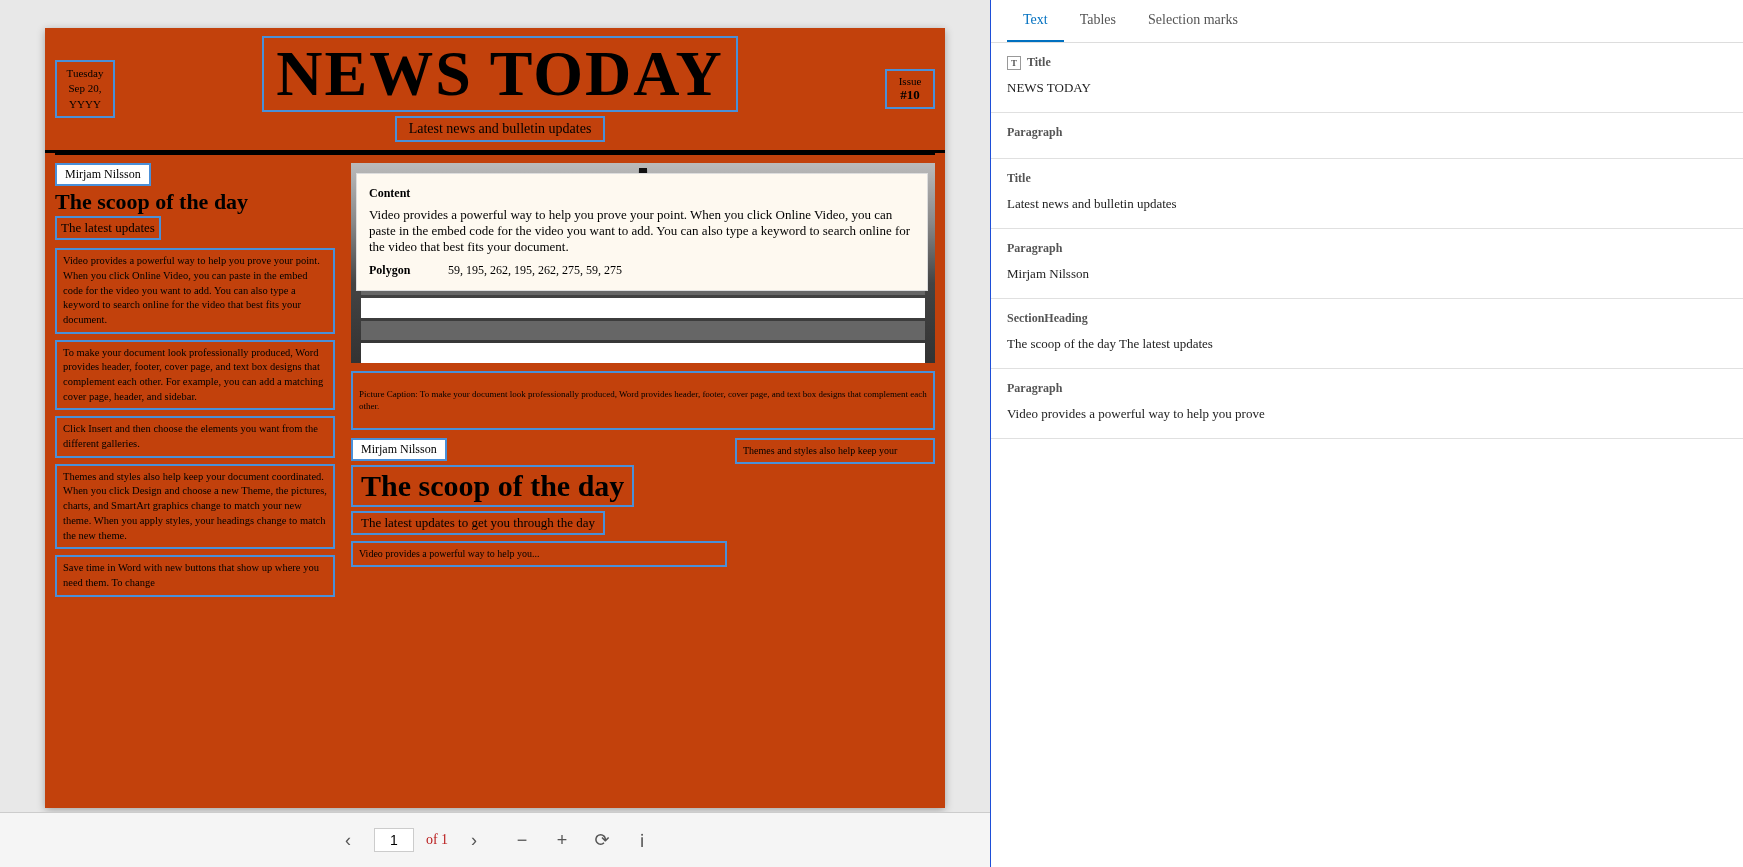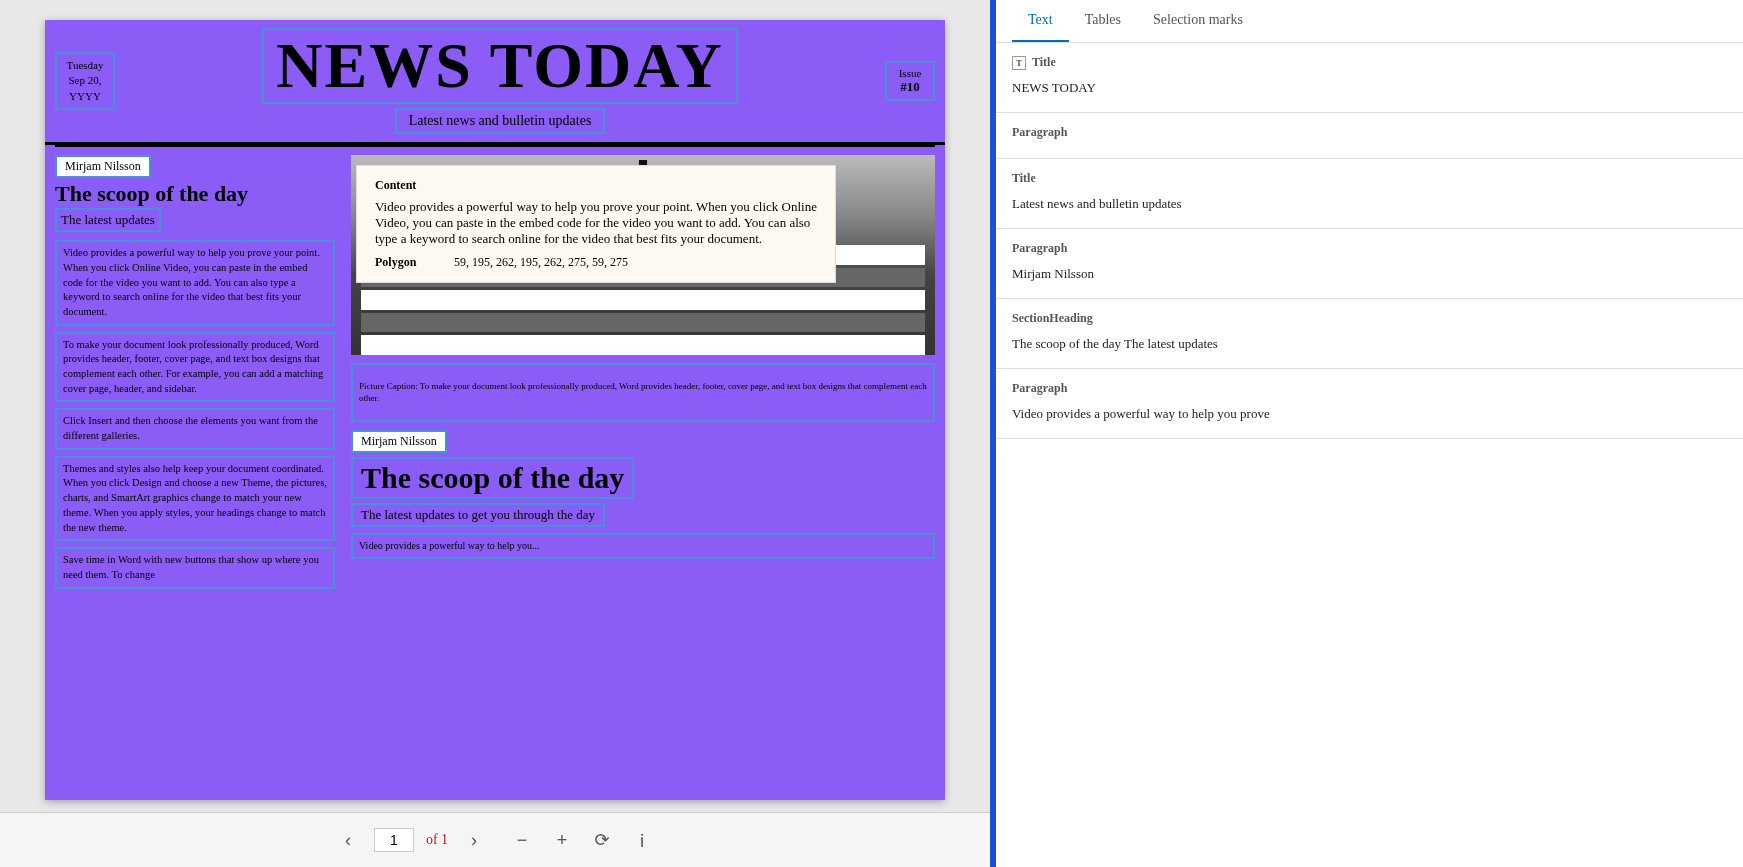--- a/index.html
+++ b/index.html
@@ -17,26 +17,27 @@
     #doc-area {
       flex: 1;
       overflow: hidden;
       display: flex;
       align-items: flex-start;
       justify-content: center;
       padding: 20px;
     }
 
     #newspaper {
-      background: #8b5cf6;
+      background: #c2410c;
       width: 900px;
       min-height: 780px;
       padding: 0;
       box-shadow: 0 2px 8px rgba(0,0,0,0.3);
       position: relative;
+      margin-top: 8px;
     }
 
     
     .news-header {
       display: flex;
       align-items: stretch;
       border-bottom: 3px solid black;
       padding: 8px 10px;
       gap: 8px;
     }
@@ -154,24 +155,24 @@
       position: relative;
       overflow: hidden;
       margin-bottom: 8px;
     }
 
     
     .content-tooltip {
       position: absolute;
       top: 10px;
       left: 5px;
-      width: 480px;
+      width: 572px;
       background: #fef9f0;
       border: 1px solid #ddd;
-      padding: 12px 18px;
+      padding: 12px 12px;
       font-size: 13px;
       z-index: 10;
     }
 
     .tooltip-label {
       font-weight: bold;
       font-size: 12px;
       display: block;
       margin-bottom: 6px;
     }
@@ -296,21 +297,21 @@
       color: #555;
       display: flex;
       align-items: center;
       justify-content: center;
     }
 
     
     #right-panel {
       flex: 1;
       background: white;
-      border-left: 6px solid #1d4ed8;
+      border-left: 1px solid #1d4ed8;
       display: flex;
       flex-direction: column;
       overflow: hidden;
     }
 
     .panel-tabs {
       display: flex;
       border-bottom: 1px solid #ddd;
       padding: 0 16px;
       gap: 0;
@@ -449,20 +450,23 @@
 
           <div class="second-section">
             <div class="second-left">
               <div class="author-badge">Mirjam Nilsson</div>
               <br>
               <div class="section-heading-large">The scoop of the day</div>
               <br>
               <div class="section-subheading-large">The latest updates to get you through the day</div>
               <div class="content-preview">Video provides a powerful way to help you...</div>
             </div>
+            <div class="second-right">
+              <div class="content-preview">Themes and styles also help keep your</div>
+            </div>
           </div>
 
         </div>
       </div>
     </div>
   </div>
 
   <div id="toolbar">
     <div class="toolbar-nav">
       <button class="nav-btn">‹</button>

